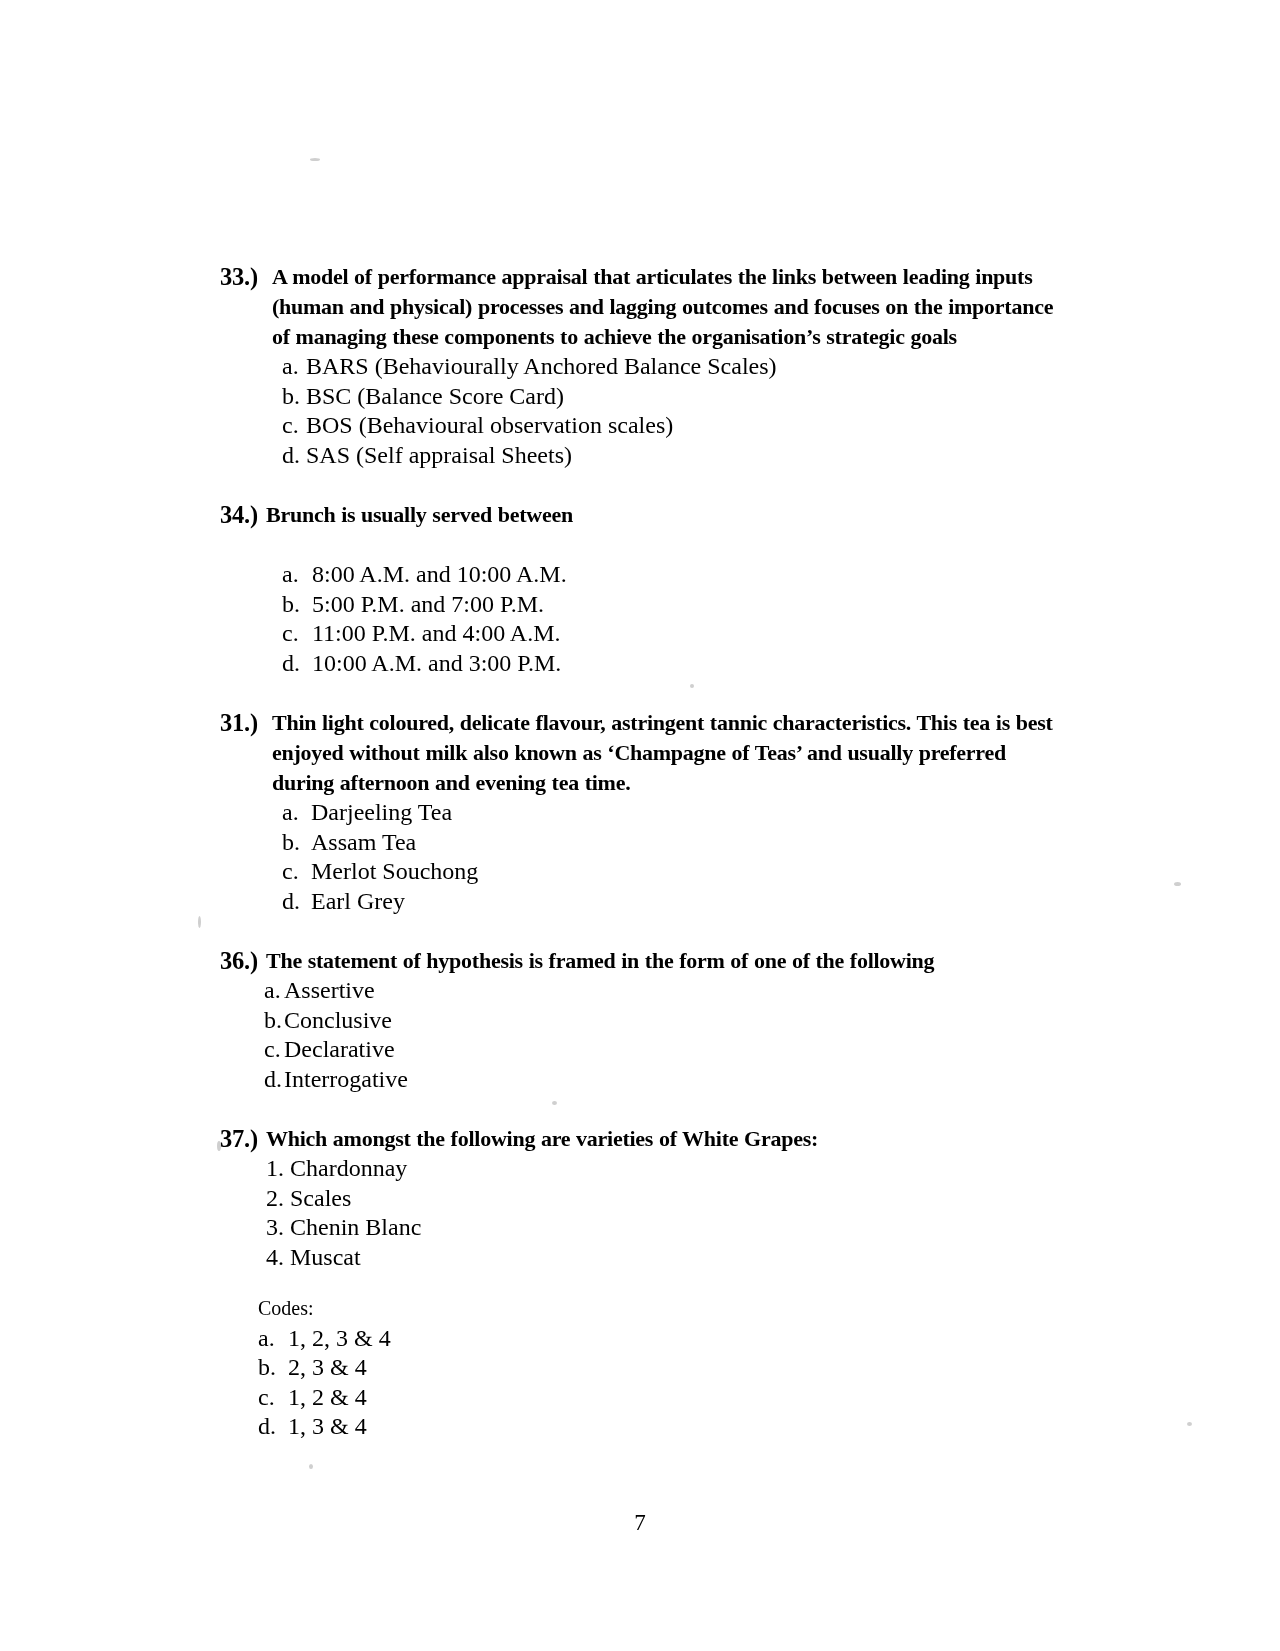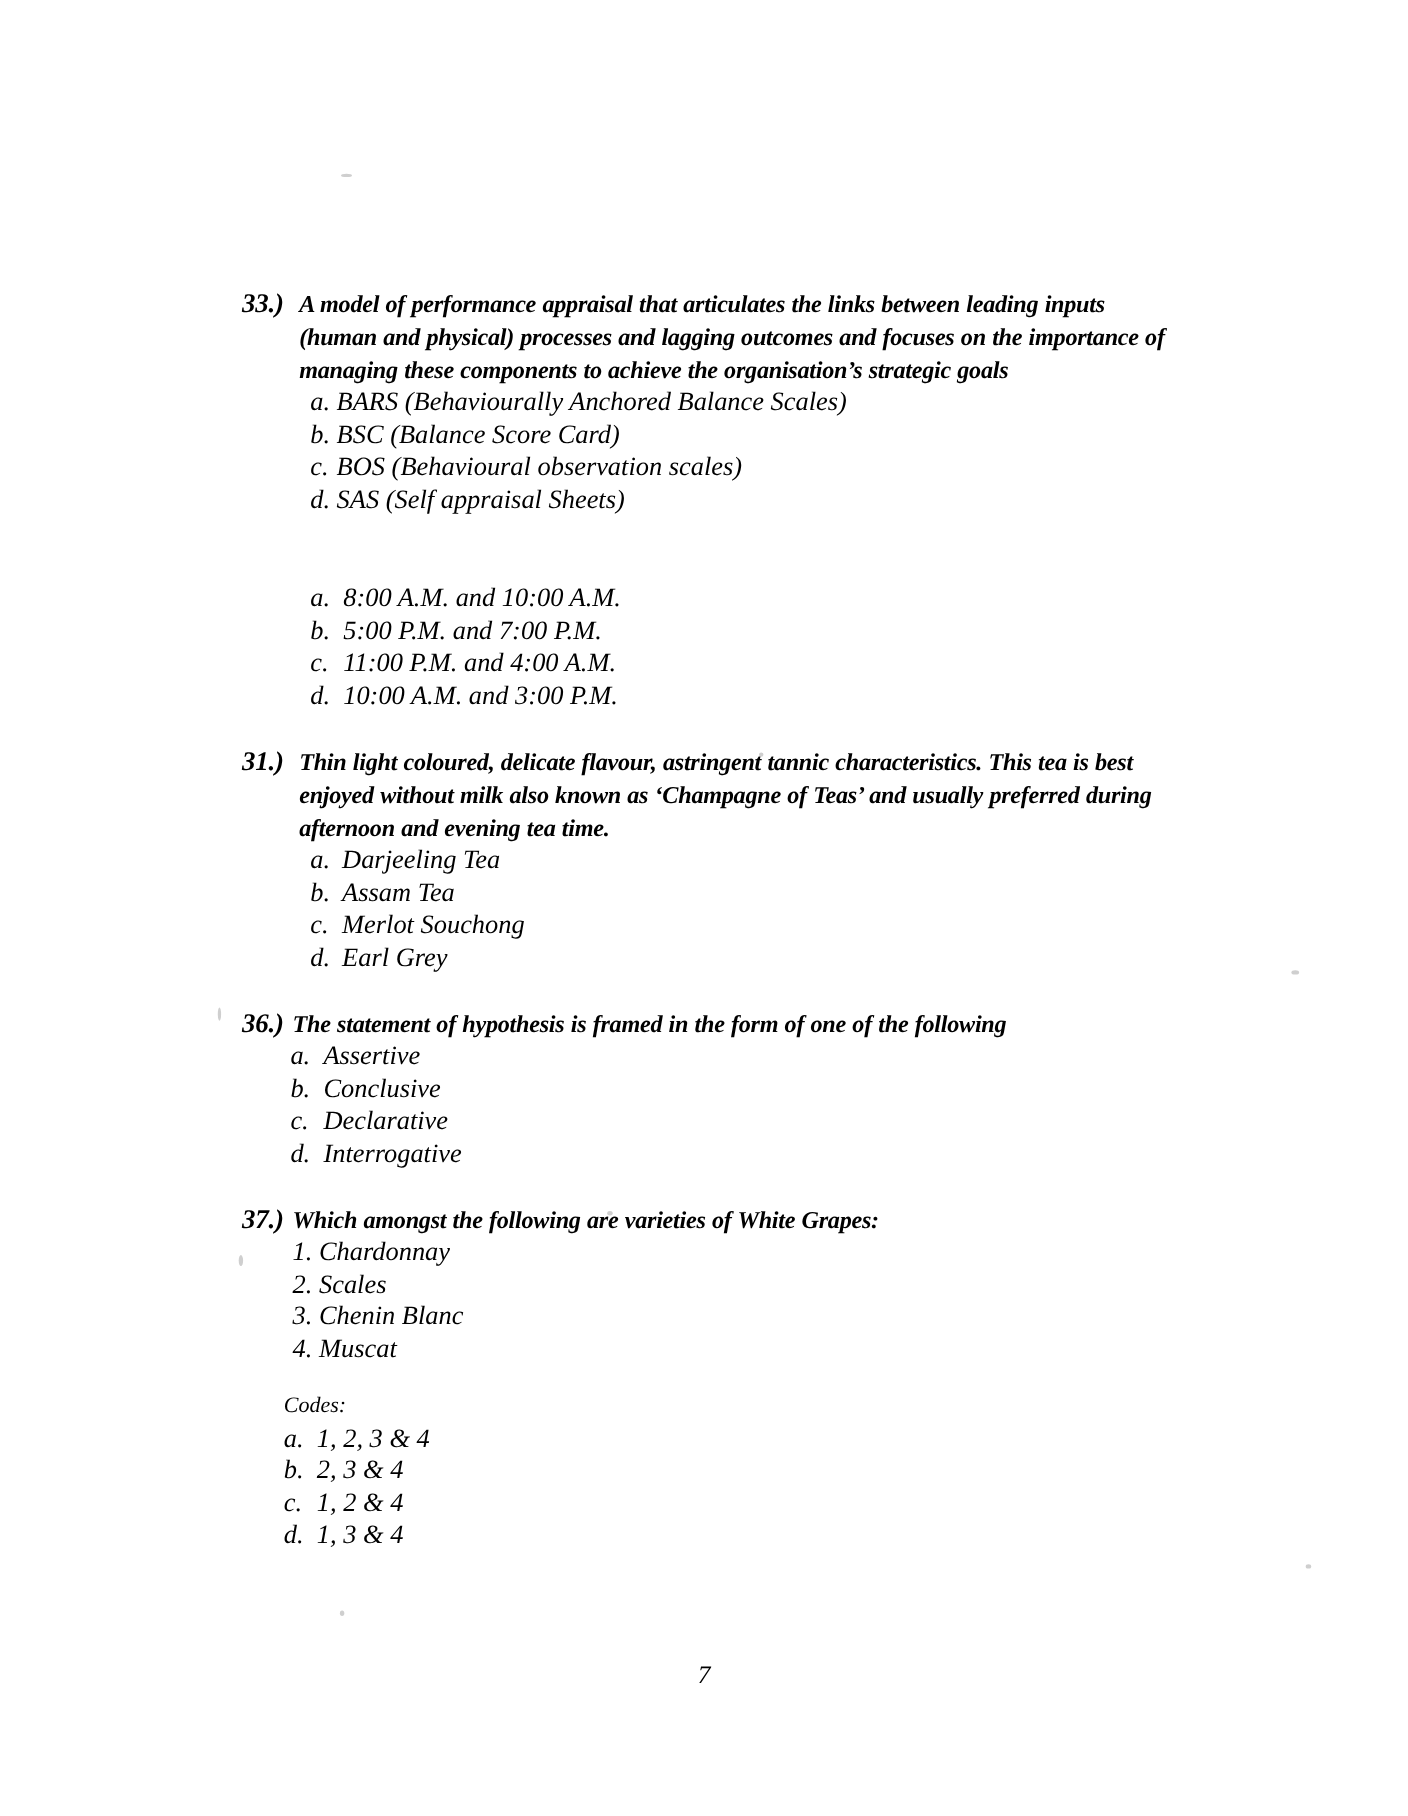--- a/index.html
+++ b/index.html
@@ -9,21 +9,20 @@
   }
   .page {
     position: relative;
     width: 1176px;
     height: 1651px;
     background: #ffffff;
     margin: 0 auto;
     overflow: hidden;
     font-family: "Liberation Serif", "DejaVu Serif", serif;
     color: #000000;
-    font-style: italic;
   }
   
   .speck {
     position: absolute;
     background: #cfcfcf;
     border-radius: 50%;
     pointer-events: none;
   }
   .content {
     position: absolute;
@@ -87,21 +86,21 @@
   .opts-34 { margin-left: 62px; margin-top: 30px; }
   .opts-34 .opt-label { width: 26px; }
   .opts-34 .opt-text { margin-left: 4px; }
 
   .opts-35 { margin-left: 62px; margin-top: 0px; }
   .opts-35 .opt-label { width: 23px; }
   .opts-35 .opt-text { margin-left: 6px; }
 
   .opts-36 { margin-left: 44px; margin-top: 0px; }
   .opts-36 .opt-label { width: 20px; }
-  .opts-36 .opt-text { margin-left: 10px; }
+  .opts-36 .opt-text { margin-left: 0; }
 
   .items-37 { margin-left: 46px; margin-top: 0px; }
   .items-37 .opt-label { width: 20px; }
   .items-37 .opt-text { margin-left: 4px; }
 
   .codes-heading {
     font-size: 20px;
     line-height: 29.5px;
     margin-left: 38px;
     margin-top: 22px;
@@ -162,20 +161,24 @@
         <li>
           <span class="opt-label">d.</span>
           <span class="opt-text">SAS (Self appraisal Sheets)</span>
         </li>
       </ul>
     </div>
 
     <div class="gap-q34"></div>
 
     <div class="qblock">
+      <div class="qrow">
+        <span class="qnum">34.)</span>
+        <span class="qstem stem-34">Brunch is usually served between</span>
+      </div>
       <ul class="options opts-34">
         <li>
           <span class="opt-label">a.</span>
           <span class="opt-text">8:00 A.M. and 10:00 A.M.</span>
         </li>
         <li>
           <span class="opt-label">b.</span>
           <span class="opt-text">5:00 P.M. and 7:00 P.M.</span>
         </li>
         <li>

